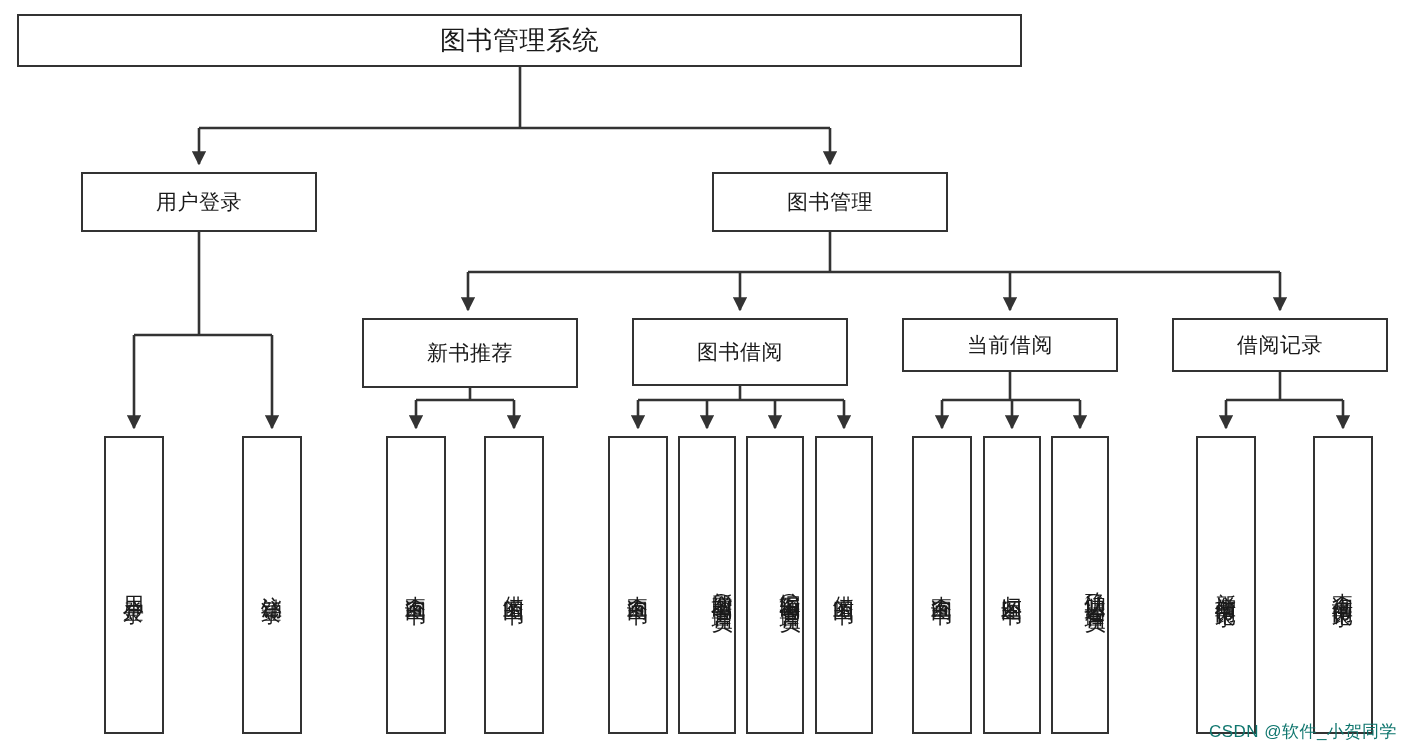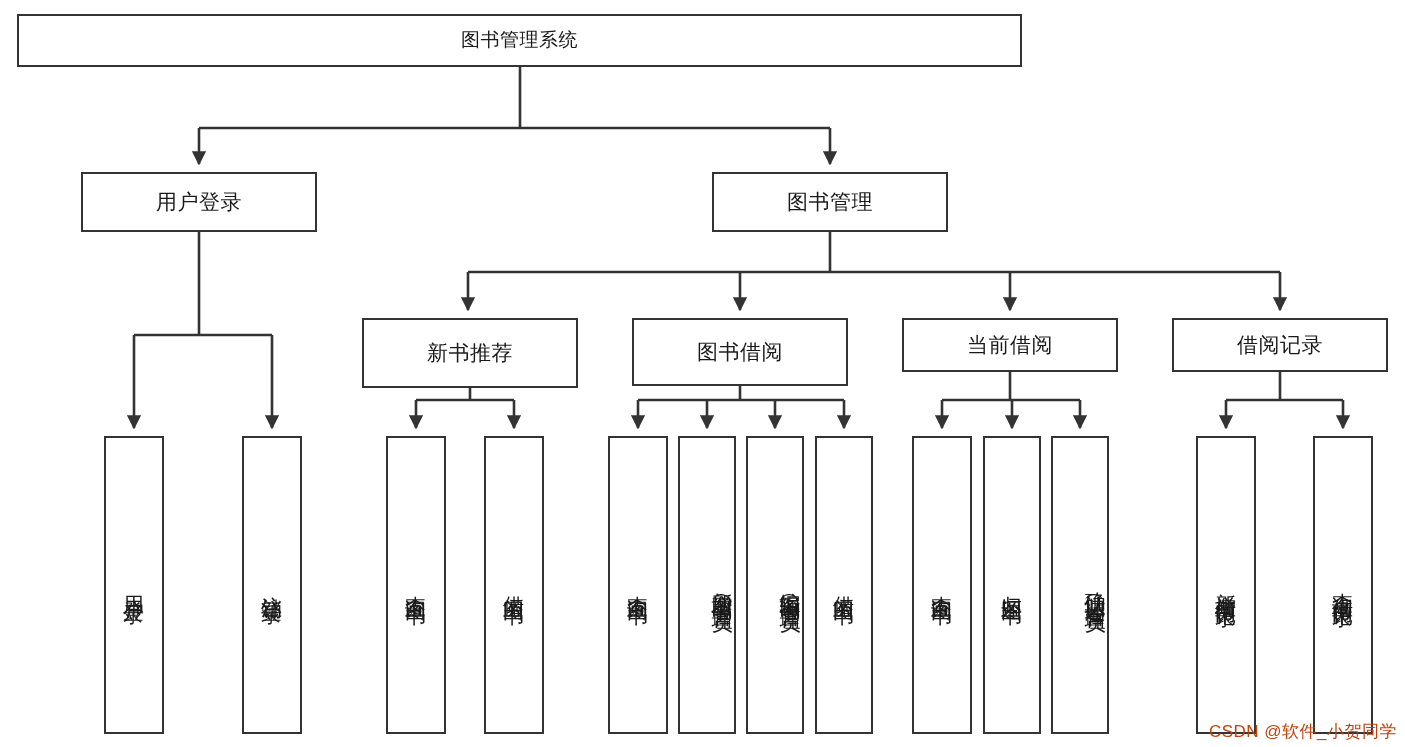--- a/index.html
+++ b/index.html
@@ -7,30 +7,30 @@
        font-family:"Liberation Sans","DejaVu Sans",sans-serif;color:#1a1a1a;}
   #canvas{position:relative;width:1405px;height:747px;background:#fff;}
   svg#wires{position:absolute;left:0;top:0;width:1405px;height:747px;pointer-events:none;}
 
   .node{position:absolute;box-sizing:border-box;background:#ffffff;
         border:2px solid #333333;display:flex;align-items:center;justify-content:center;
         text-align:center;z-index:2;}
   .node .lbl{display:block;line-height:1.18;}
 
   .h-node .lbl{font-size:21px;letter-spacing:0.5px;}
-  .root .lbl{font-size:19px;text-align:center;}
+  .root .lbl{font-size:26px;text-align:center;}
 
   .v-node{writing-mode:vertical-rl;text-orientation:upright;
           align-items:flex-start;justify-content:center;padding-top:8px;}
   .v-node .lbl{font-size:21px;letter-spacing:3px;writing-mode:vertical-rl;
                text-orientation:upright;line-height:1.1;}
   .v-node.long{padding-top:6px;}
   .v-node.short{align-items:center;padding-top:0;}
 
-  #watermark{position:absolute;right:8px;bottom:4px;font-size:17px;color:#c2410c;
+  #watermark{position:absolute;right:8px;bottom:4px;font-size:17px;color:#0f766e;
              letter-spacing:0.5px;z-index:5;white-space:nowrap;}
 </style>
 </head>
 <body>
 
 <div id="canvas">
 
   <svg id="wires" viewBox="0 0 1405 747" xmlns="http://www.w3.org/2000/svg">
     <defs>
       <marker id="arr" viewBox="0 0 10 10" refX="9" refY="5" markerWidth="5.5" markerHeight="5.5" orient="auto-start-reverse">

